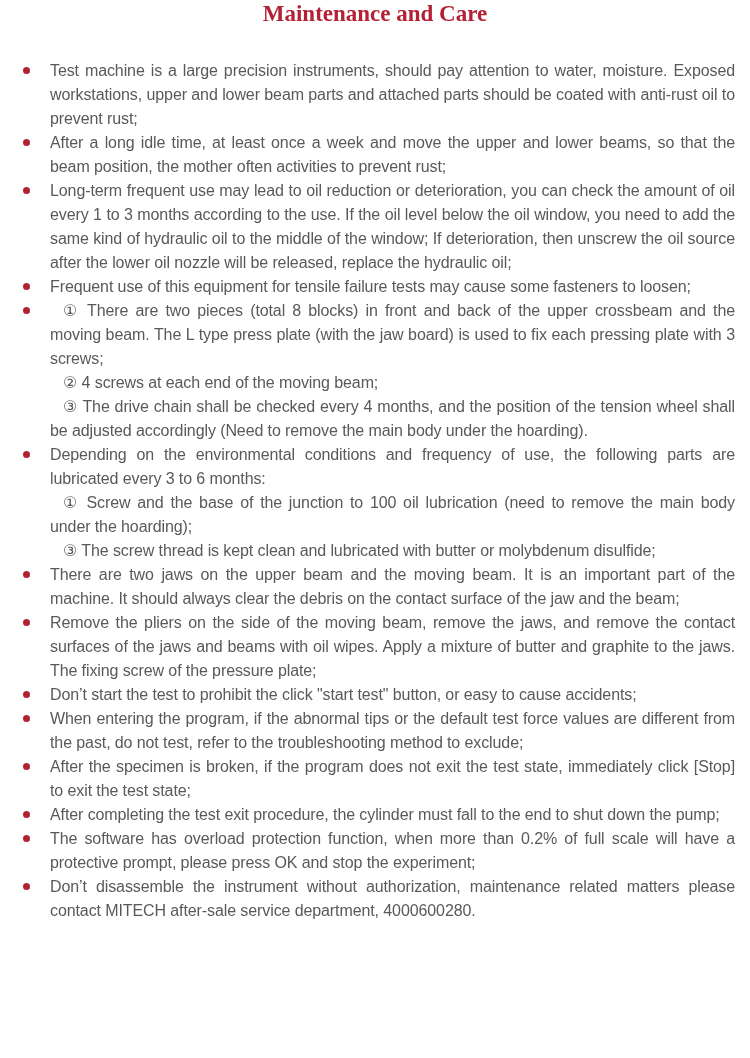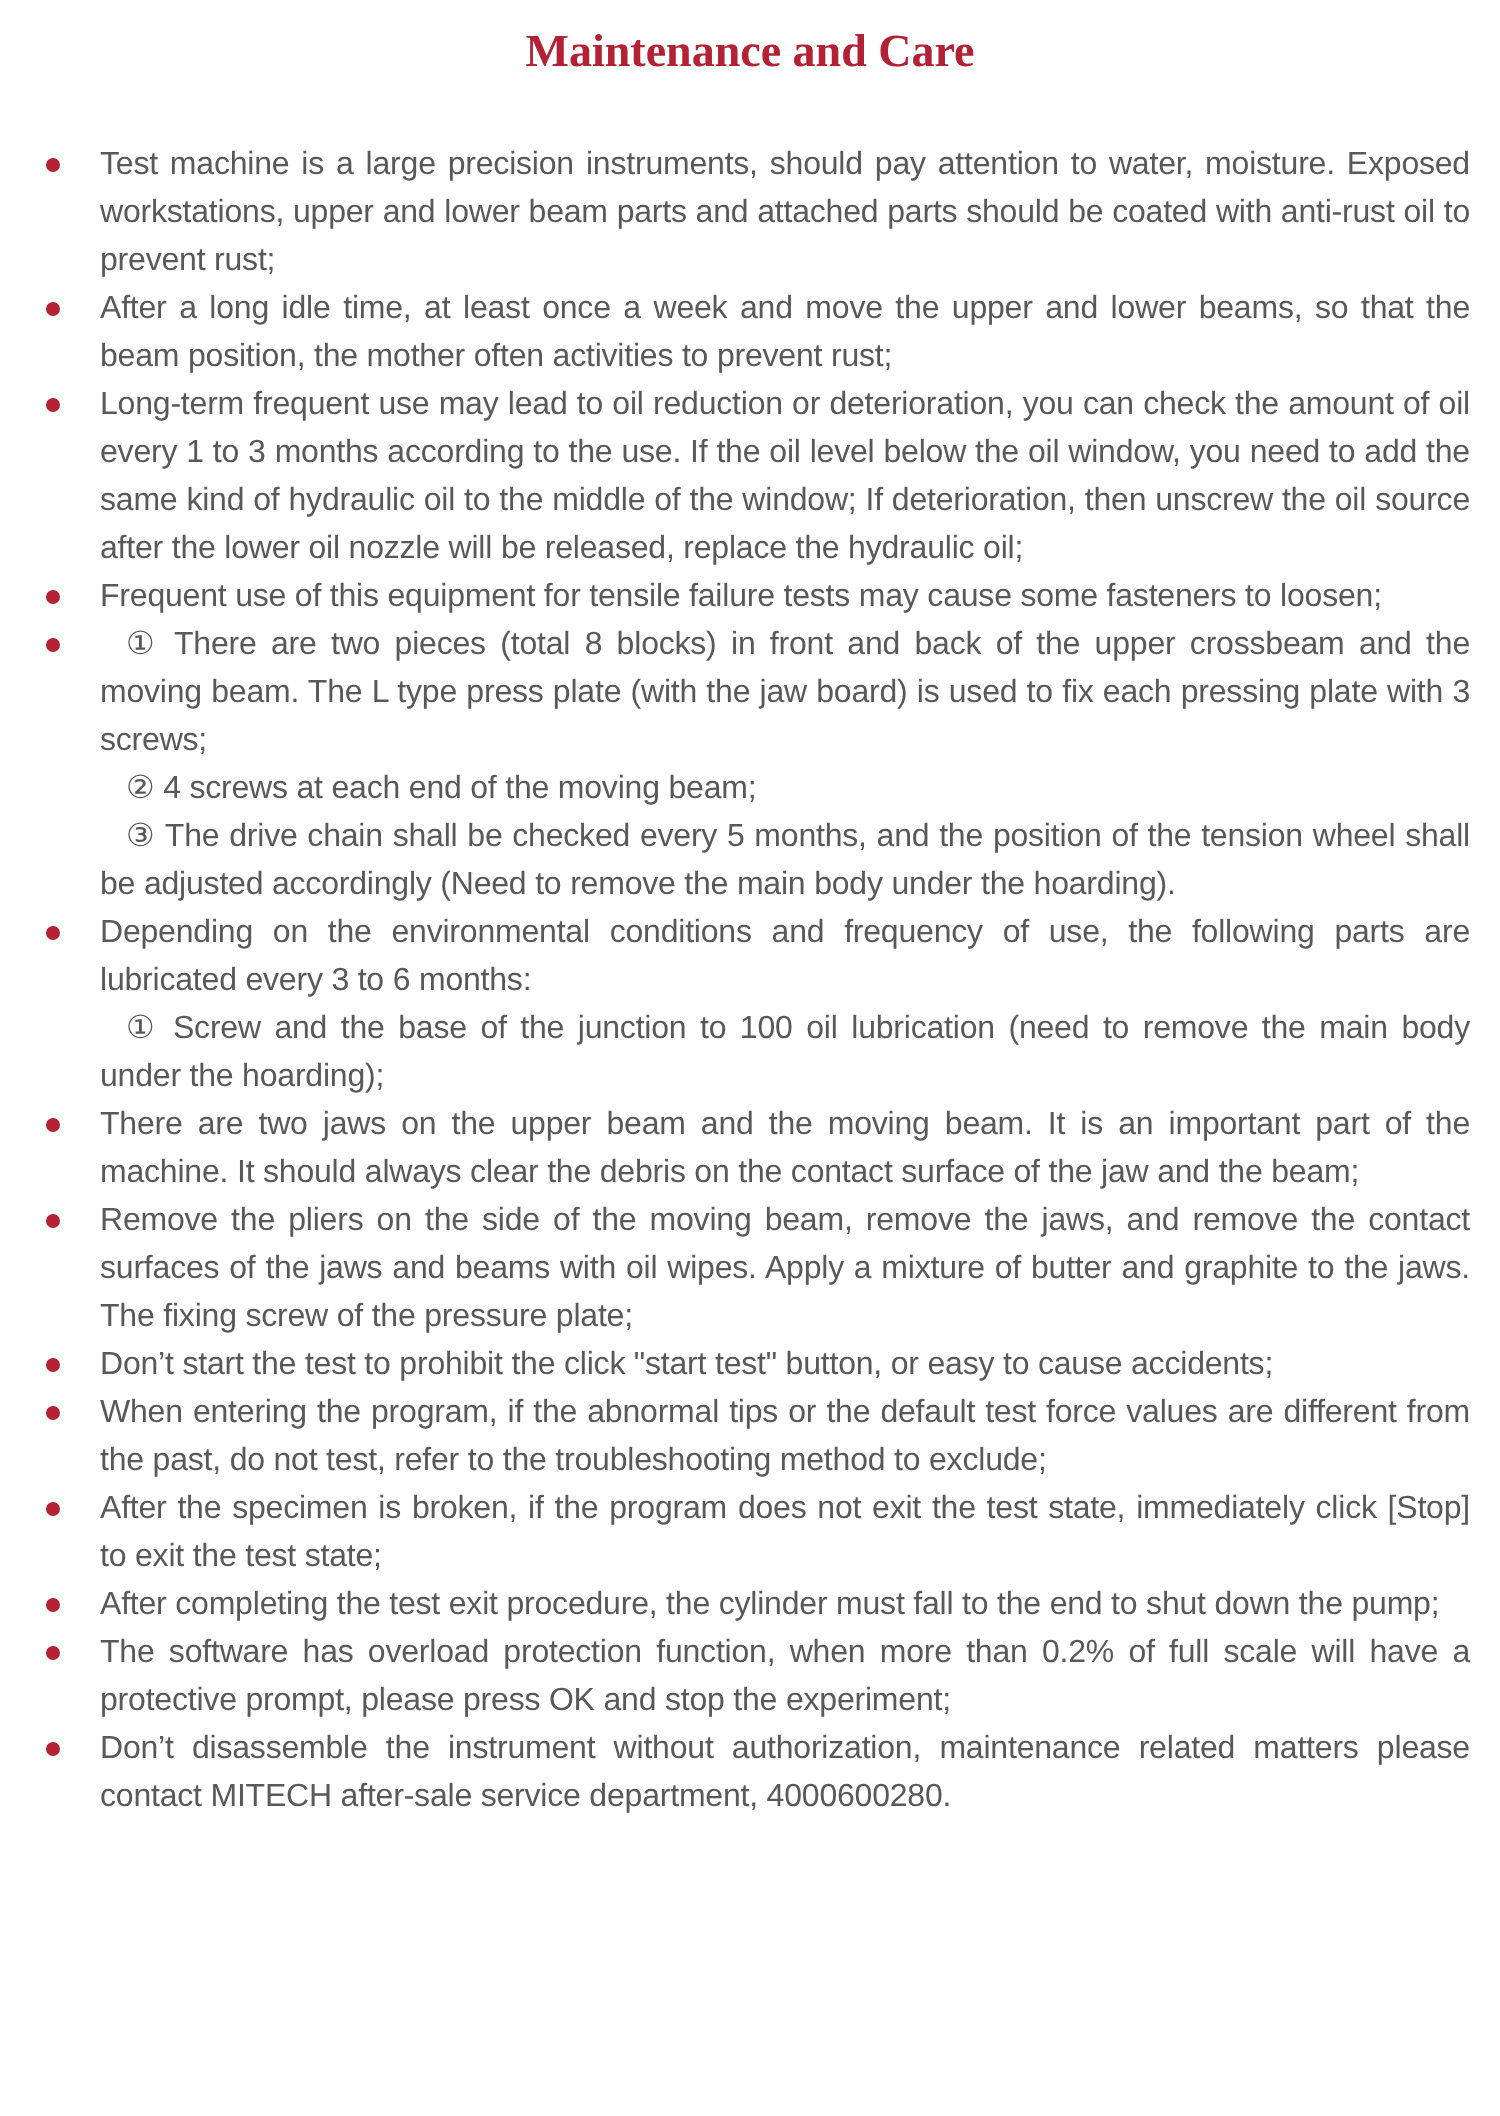--- a/index.html
+++ b/index.html
@@ -14,21 +14,21 @@
     width: 750px;
     height: 1058px;
     background: var(--page-bg);
     font-family: "Liberation Sans", "DejaVu Sans", sans-serif;
     color: var(--text-color);
     overflow: hidden;
   }
   .page {
     width: 750px;
     height: 1058px;
-    padding-top: 12px;
+    padding-top: 0;
   }
   h1.page-title {
     font-family: "Liberation Serif", "DejaVu Serif", serif;
     font-weight: 700;
     font-size: 23px;
     line-height: 28px;
     color: var(--title-color);
     text-align: center;
     margin: 0 0 31px 0;
   }
@@ -86,26 +86,27 @@
           <p class="main">Long-term frequent use may lead to oil reduction or deterioration, you can check the amount of oil every 1 to 3 months according to the use. If the oil level below the oil window, you need to add the same kind of hydraulic oil to the middle of the window; If deterioration, then unscrew the oil source after the lower oil nozzle will be released, replace the hydraulic oil;</p>
         </li>
         <li>
           <span class="dot"></span>
           <p class="main">Frequent use of this equipment for tensile failure tests may cause some fasteners to loosen;</p>
         </li>
         <li>
           <span class="dot"></span>
           <p class="sub">① There are two pieces (total 8 blocks) in front and back of the upper crossbeam and the moving beam. The L type press plate (with the jaw board) is used to fix each pressing plate with 3 screws;</p>
           <p class="sub">② 4 screws at each end of the moving beam;</p>
-          <p class="sub">③ The drive chain shall be checked every 5 months, and the position of the tension wheel shall be adjusted accordingly (Need to remove the main body under the hoarding).</p>
+          <p class="sub">③ The drive chain shall be checked every 4 months, and the position of the tension wheel shall be adjusted accordingly (Need to remove the main body under the hoarding).</p>
         </li>
         <li>
           <span class="dot"></span>
           <p class="main">Depending on the environmental conditions and frequency of use, the following parts are lubricated every 3 to 6 months:</p>
           <p class="sub">① Screw and the base of the junction to 100 oil lubrication (need to remove the main body under the hoarding);</p>
+          <p class="sub">③ The screw thread is kept clean and lubricated with butter or molybdenum disulfide;</p>
         </li>
         <li>
           <span class="dot"></span>
           <p class="main">There are two jaws on the upper beam and the moving beam. It is an important part of the machine. It should always clear the debris on the contact surface of the jaw and the beam;</p>
         </li>
         <li>
           <span class="dot"></span>
           <p class="main">Remove the pliers on the side of the moving beam, remove the jaws, and remove the contact surfaces of the jaws and beams with oil wipes. Apply a mixture of butter and graphite to the jaws. The fixing screw of the pressure plate;</p>
         </li>
         <li>

